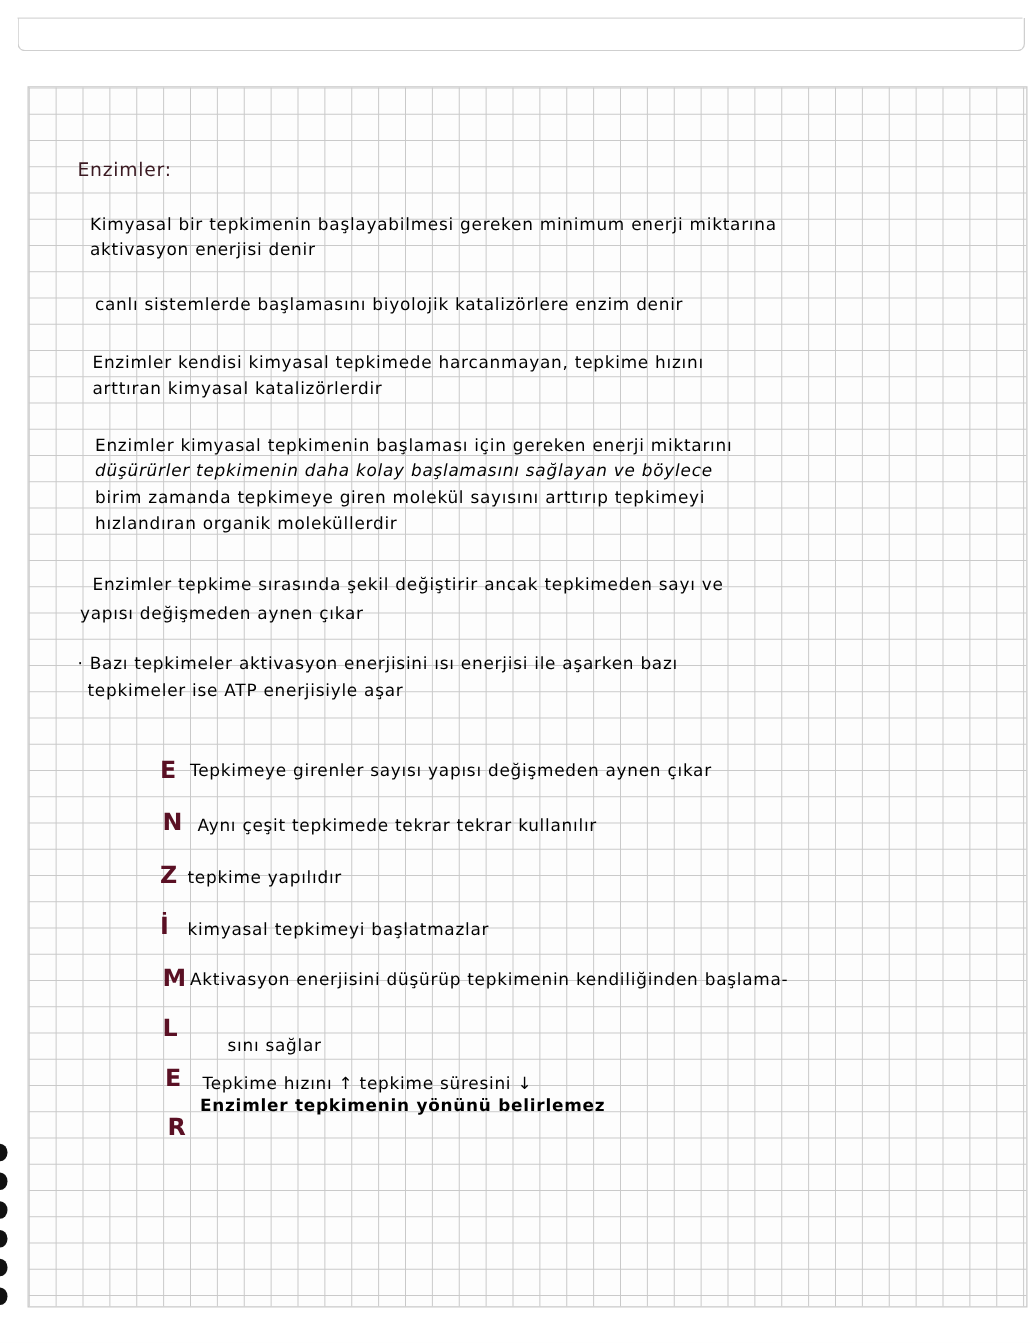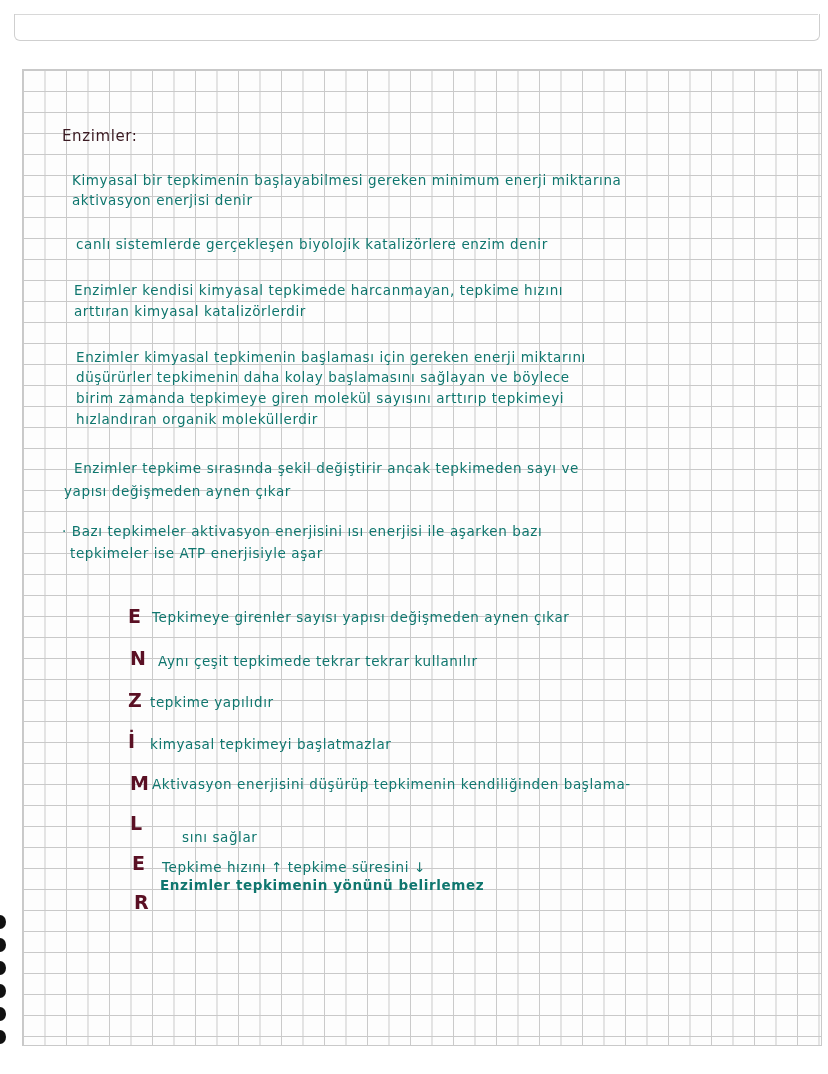--- a/index.html
+++ b/index.html
@@ -17,21 +17,21 @@
   .paper {
     position: absolute; left: 22px; top: 69px; width: 798px; height: 975px;
     background-color: #fdfdfd;
     background-image:
       linear-gradient(to right, #c9c9c9 1px, transparent 1px),
       linear-gradient(to bottom, #c9c9c9 1px, transparent 1px);
     background-size: 21.5px 21px;
     border: 1px solid #c9c9c9;
   }
   .text {
-    position: absolute; color: #0f766e; font-family: "DejaVu Sans", sans-serif;
+    position: absolute; color: #000000; font-family: "DejaVu Sans", sans-serif;
     font-size: 13.5px; letter-spacing: 0.6px; white-space: nowrap; line-height: 16px;
   }
   .title { color: #3b1a22; font-size: 15px; font-weight: normal; }
   .acro { position: absolute; color: #5a1024; font-family: "DejaVu Sans", sans-serif; font-size: 19px; font-weight: bold; }
   .rings { position: absolute; left: -6px; top: 915px; width: 14px; }
   .ring { width: 12px; height: 14px; border-radius: 50%; background: #111; margin-bottom: 9px; }
 </style>
 </head>
 <body>
 
@@ -47,27 +47,27 @@
   <div class="ring"></div>
   <div class="ring"></div>
   <div class="ring"></div>
 </div>
 
 <div class="text title" style="left:62px; top:128px;">Enzimler:</div>
 
 <div class="text" style="left:72px; top:172px;">Kimyasal bir tepkimenin başlayabilmesi gereken minimum enerji miktarına</div>
 <div class="text" style="left:72px; top:192px;">aktivasyon enerjisi denir</div>
 
-<div class="text" style="left:76px; top:236px;">canlı sistemlerde gerçekleşen biyolojik katalizörlere enzim denir</div>
+<div class="text" style="left:76px; top:236px;">canlı sistemlerde başlamasını biyolojik katalizörlere enzim denir</div>
 
 <div class="text" style="left:74px; top:282px;text-align:center;">Enzimler kendisi kimyasal tepkimede harcanmayan, tepkime hızını</div>
 <div class="text" style="left:74px; top:303px;">arttıran kimyasal katalizörlerdir</div>
 
 <div class="text" style="left:76px; top:349px;">Enzimler kimyasal tepkimenin başlaması için gereken enerji miktarını</div>
-<div class="text" style="left:76px; top:369px;">düşürürler tepkimenin daha kolay başlamasını sağlayan ve böylece</div>
+<div class="text" style="left:76px; top:369px;font-style:italic;">düşürürler tepkimenin daha kolay başlamasını sağlayan ve böylece</div>
 <div class="text" style="left:76px; top:390px;">birim zamanda tepkimeye giren molekül sayısını arttırıp tepkimeyi</div>
 <div class="text" style="left:76px; top:411px;">hızlandıran organik moleküllerdir</div>
 
 <div class="text" style="left:74px; top:460px;">Enzimler tepkime sırasında şekil değiştirir ancak tepkimeden sayı ve</div>
 <div class="text" style="left:64px; top:483px;">yapısı değişmeden aynen çıkar</div>
 
 <div class="text" style="left:62px; top:523px;text-align:center;">· Bazı tepkimeler aktivasyon enerjisini ısı enerjisi ile aşarken bazı</div>
 <div class="text" style="left:70px; top:545px;">tepkimeler ise ATP enerjisiyle aşar</div>
 
 <div class="acro" style="left:128px; top:605px;">E</div>

